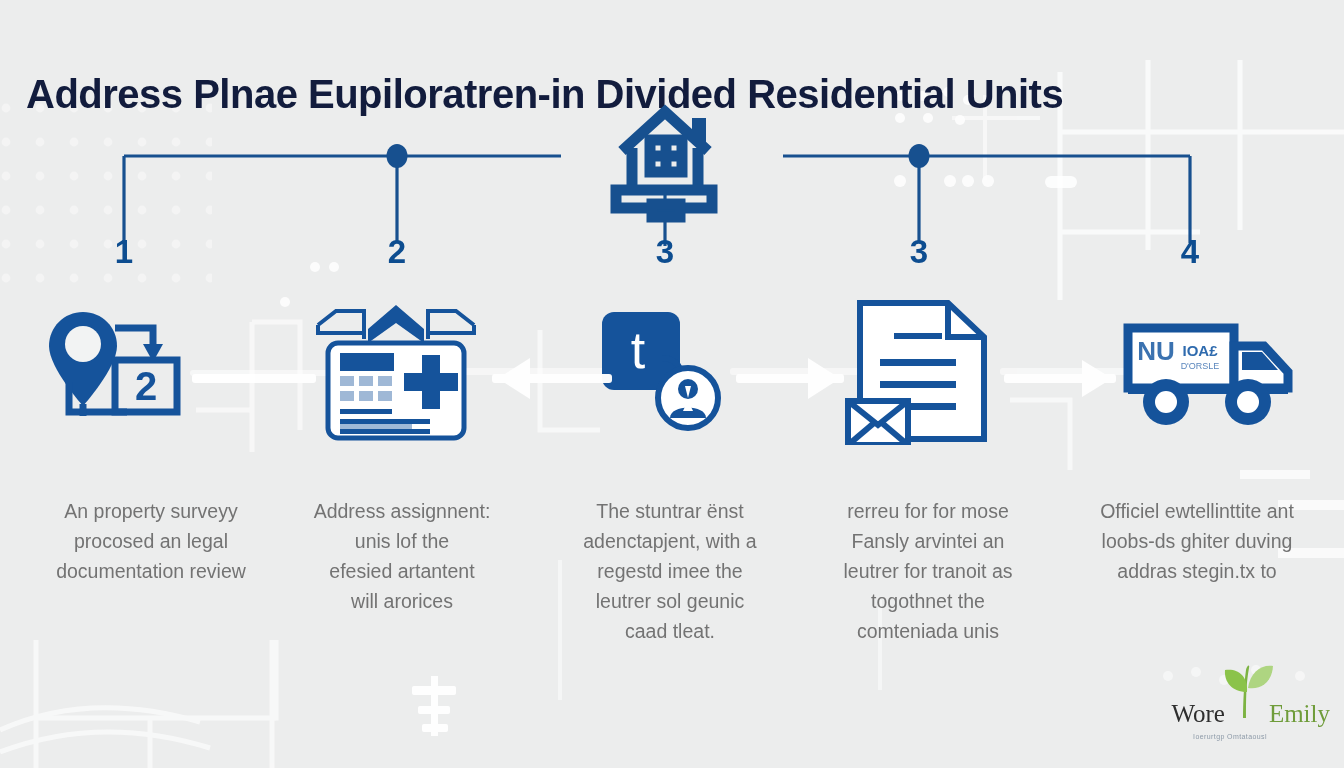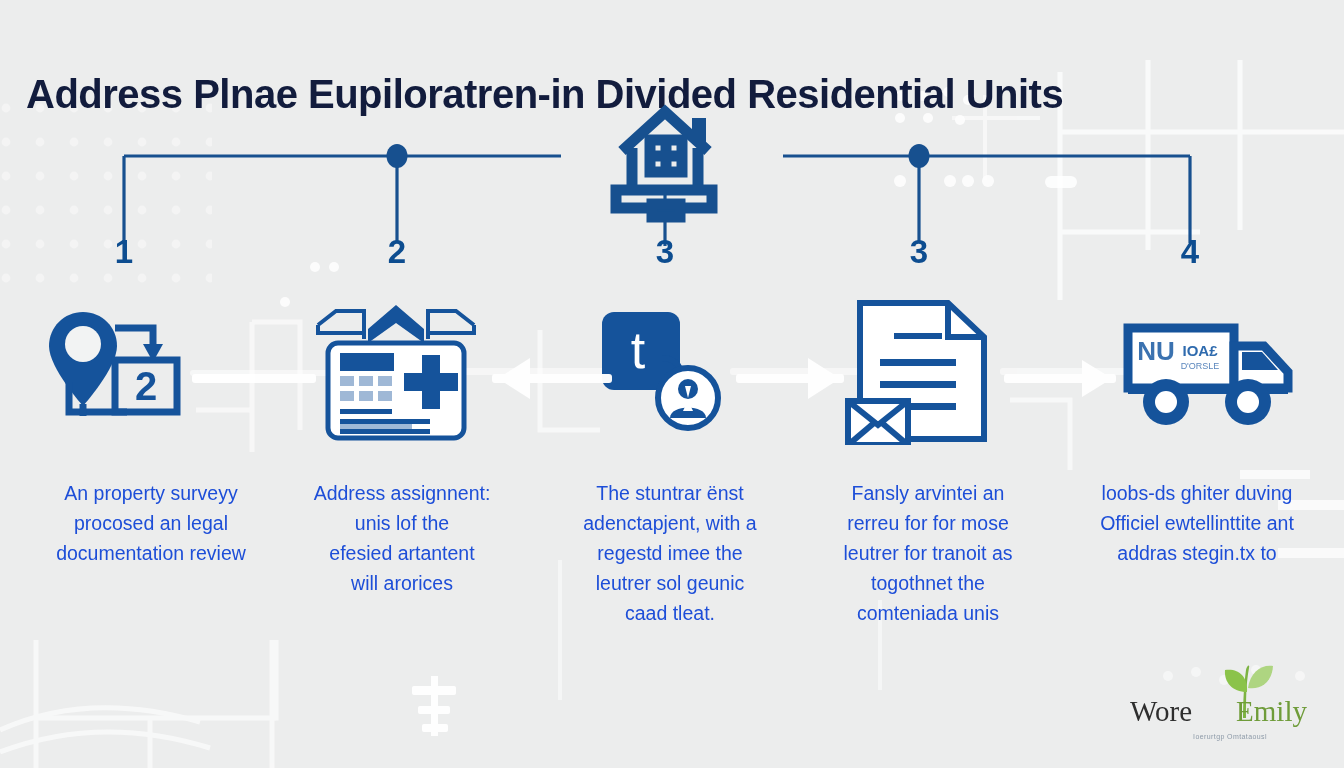--- a/index.html
+++ b/index.html
@@ -69,42 +69,42 @@
     display: flex;
     align-items: center;
     justify-content: center;
   }
 
   
   #captions { position: absolute; left: 0; top: 478px; width: 1344px; }
 
   .caption {
     position: absolute;
-    top: 0;
+    top: 18px;
     text-align: center;
     font-size: 19.5px;
     line-height: 30px;
-    color: #1d4ed8;
+    color: #737373;
     font-family: "Liberation Sans", sans-serif;
   }
 
   
   #logo {
     position: absolute;
     right: 14px;
     bottom: 22px;
     width: 200px;
     height: 84px;
   }
   #logo-text {
     position: absolute;
     left: 0; bottom: 18px;
     width: 200px;
-    text-align: left;
-    font-size: 29px;
+    text-align: right;
+    font-size: 25px;
     font-family: "Liberation Serif", serif;
   }
   #logo-word-1 { color: #2e2e2e; }
   #logo-word-2 { color: #6f9c3a; }
   #logo-tagline {
     position: absolute;
     left: 0; bottom: 6px;
     width: 200px;
     text-align: center;
     font-size: 7px;
@@ -392,30 +392,30 @@
 
     <div class="caption" style="left:554px;width:232px;">
       <div>The stuntrar ënst</div>
       <div>adenctapjent, with a</div>
       <div>regestd imee the</div>
       <div>leutrer sol geunic</div>
       <div>caad tleat.</div>
     </div>
 
     <div class="caption" style="left:812px;width:232px;">
+      <div>rerreu for for mose</div>
       <div>Fansly arvintei an</div>
-      <div>rerreu for for mose</div>
       <div>leutrer for tranoit as</div>
       <div>togothnet the</div>
       <div>comteniada unis</div>
     </div>
 
     <div class="caption" style="left:1052px;width:290px;">
+      <div>Officiel ewtellinttite ant</div>
       <div>loobs-ds ghiter duving</div>
-      <div>Officiel ewtellinttite ant</div>
       <div>addras stegin.tx to</div>
     </div>
   </div>
 
   <div id="logo">
     <svg style="position:absolute;left:86px;top:0;" width="60" height="58" viewBox="0 0 60 58">
       <path d="M30 56 C30 38 30 22 33 6 C34 2 31 3 30 8 C28 22 27 40 27 56 Z" fill="#7cb342"></path>
       <path d="M31 30 C16 30 8 20 9 8 C22 6 32 14 31 30 Z" fill="#8bc34a"></path>
       <path d="M32 26 C34 10 46 2 57 4 C56 20 45 28 32 26 Z" fill="#aed581"></path>
     </svg>

